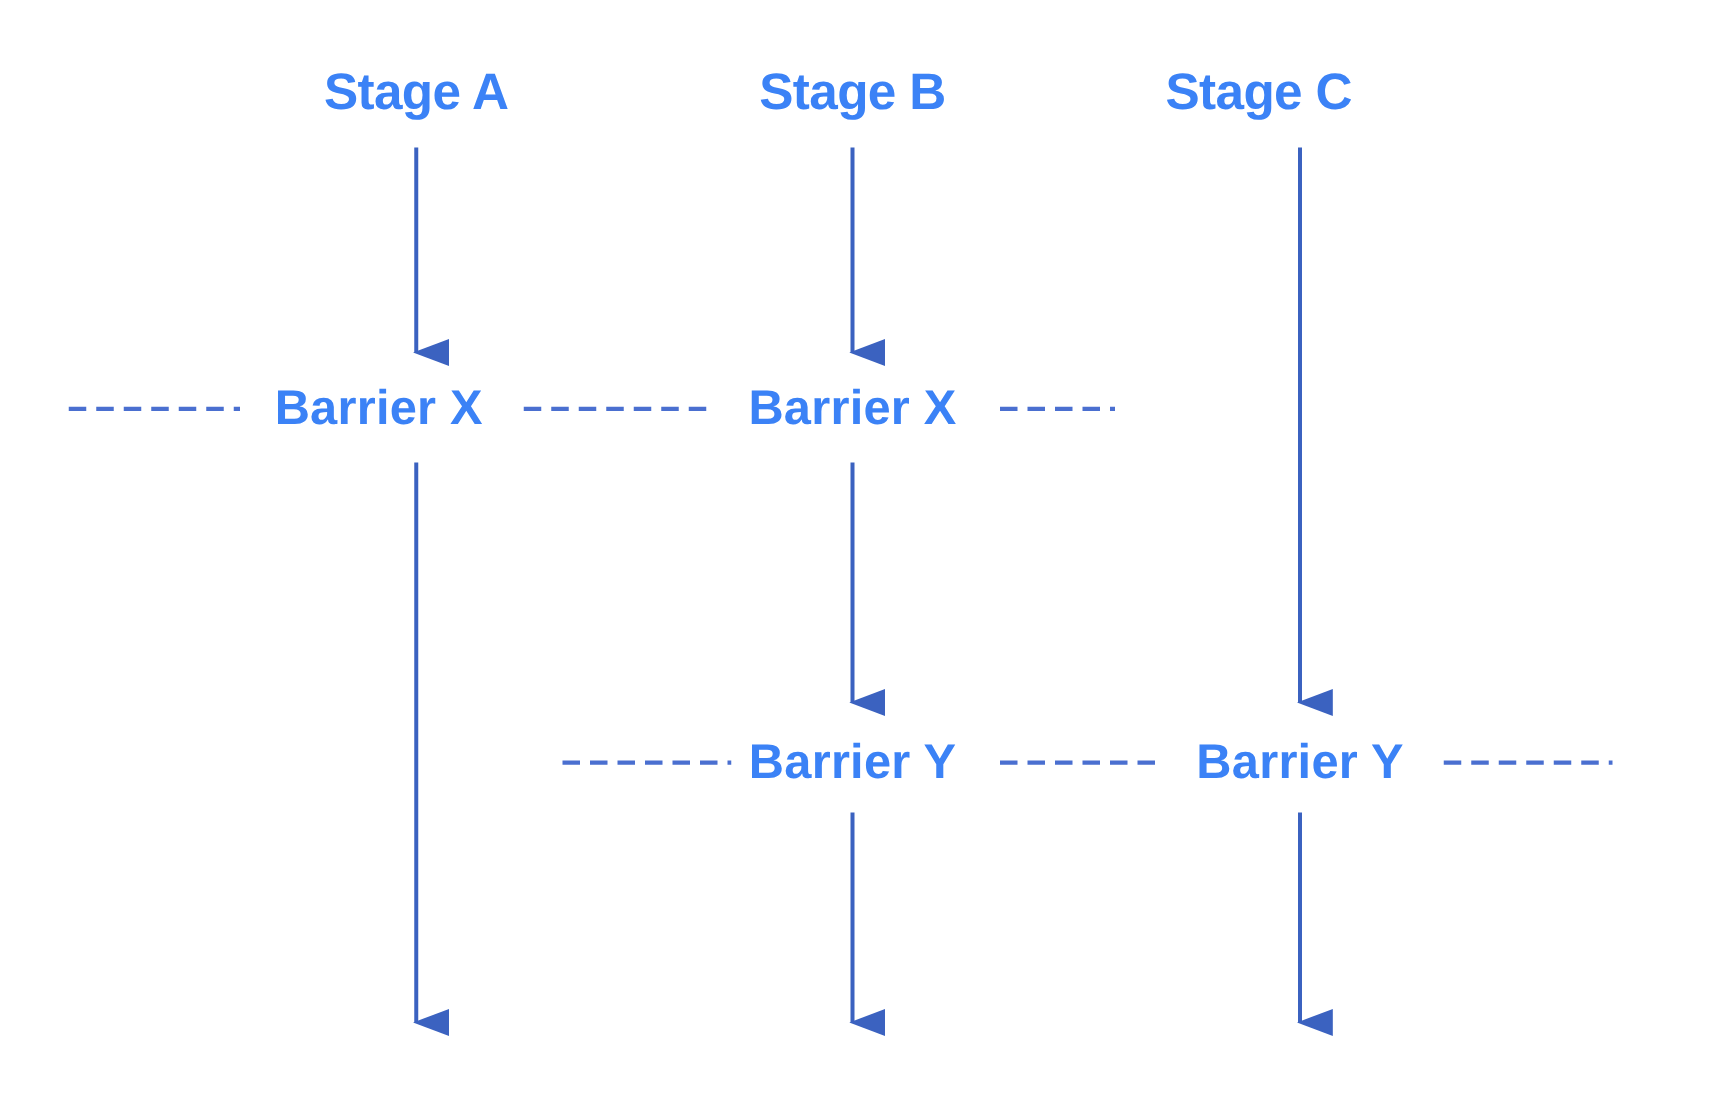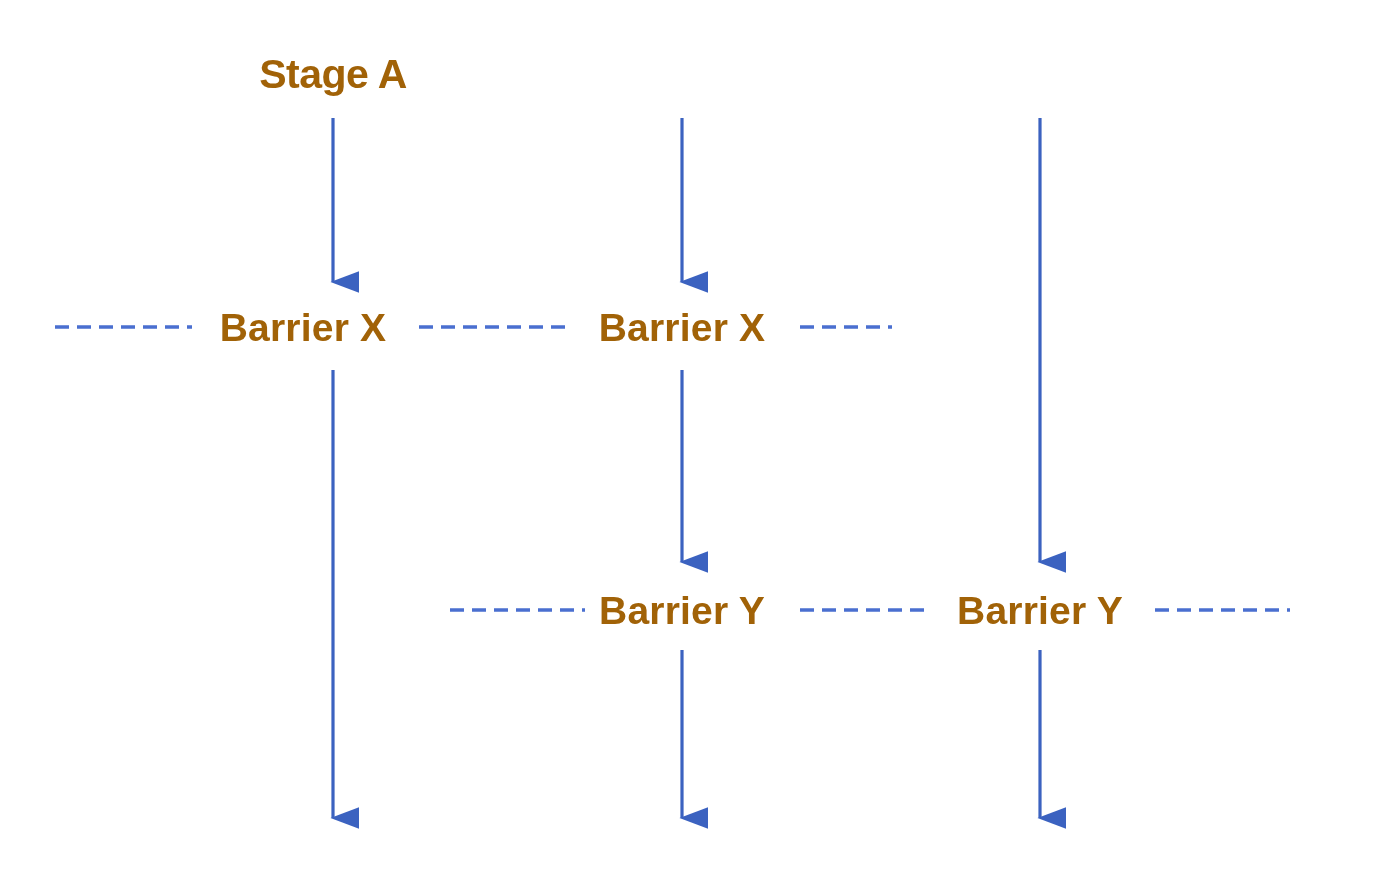--- a/index.html
+++ b/index.html
@@ -24,21 +24,21 @@
     left: 0;
     top: 0;
     width: 1379px;
     height: 875px;
     display: block;
   }
   .node-label {
     position: absolute;
     transform: translate(-50%, -50%);
     white-space: nowrap;
-    color: #a16207;
+    color: #3b82f6;
     line-height: 1;
     text-align: center;
     background: #ffffff;
     padding: 0 8px;
   }
   .stage-label {
     font-size: 41px;
     font-weight: bold;
     letter-spacing: -0.5px;
   }
@@ -73,20 +73,22 @@
         <line x1="55" y1="327" x2="192" y2="327" stroke="#4A6FD0" stroke-width="3.4" stroke-dasharray="14 8" stroke-linecap="butt"></line>
         <line x1="419" y1="327" x2="566" y2="327" stroke="#4A6FD0" stroke-width="3.4" stroke-dasharray="14 8" stroke-linecap="butt"></line>
         <line x1="800" y1="327" x2="892" y2="327" stroke="#4A6FD0" stroke-width="3.4" stroke-dasharray="14 8" stroke-linecap="butt"></line>
         <line x1="450" y1="610" x2="585" y2="610" stroke="#4A6FD0" stroke-width="3.4" stroke-dasharray="14 8" stroke-linecap="butt"></line>
         <line x1="800" y1="610" x2="930" y2="610" stroke="#4A6FD0" stroke-width="3.4" stroke-dasharray="14 8" stroke-linecap="butt"></line>
         <line x1="1155" y1="610" x2="1290" y2="610" stroke="#4A6FD0" stroke-width="3.4" stroke-dasharray="14 8" stroke-linecap="butt"></line>
       </g>
   </svg>
 
   <div class="node-label stage-label" style="left:333px; top:74px;">Stage A</div>
+  <div class="node-label stage-label" style="left:682px; top:74px;">Stage B</div>
+  <div class="node-label stage-label" style="left:1007px; top:74px;">Stage C</div>
 
   <div class="node-label barrier-label" style="left:303px; top:327px;">Barrier X</div>
   <div class="node-label barrier-label" style="left:682px; top:327px;">Barrier X</div>
 
   <div class="node-label barrier-label" style="left:682px; top:610px;">Barrier Y</div>
   <div class="node-label barrier-label" style="left:1040px; top:610px;">Barrier Y</div>
 
 </div>
 
 </body></html>

